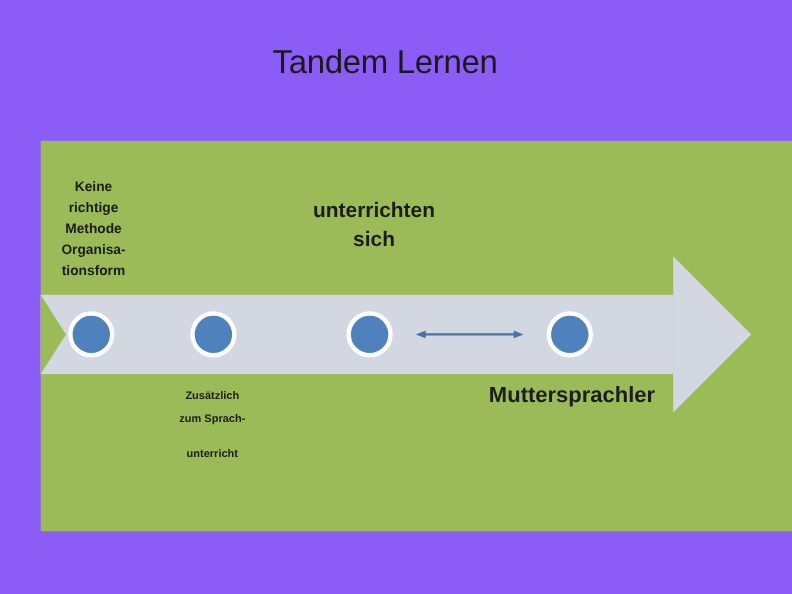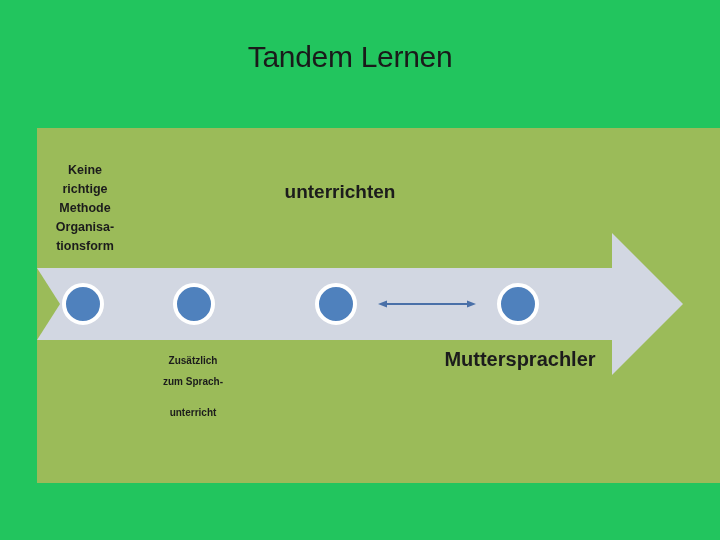--- a/index.html
+++ b/index.html
@@ -1,20 +1,20 @@
 <!DOCTYPE html>
 <html style="--panel_green: #9bbb59; --arrow_gray: #d2d7e2; --circle_blue: #4f81bd; --connector_blue: #4a70a8; --title_text: #1a1a1a; --label_text: #1c1c1c;"><head>
 <meta charset="utf-8">
 <style>
   html, body { margin: 0; padding: 0; background: #fff; }
   .slide {
     position: relative;
     width: 720px;
     height: 540px;
-    background: #22c55e;
+    background: #8b5cf6;
     overflow: hidden;
     font-family: "Liberation Sans", sans-serif;
     color: var(--label_text, #1c1c1c);
   }
   .title {
     position: absolute;
     top: 40px;
     left: 0;
     width: 700px;
     margin: 0;
@@ -120,20 +120,21 @@
     <div class="label label-method">
       <span>Keine</span>
       <span>richtige</span>
       <span>Methode</span>
       <span>Organisa-</span>
       <span>tionsform</span>
     </div>
 
     <div class="label label-partners">
       <span>unterrichten</span>
+      <span>sich</span>
     </div>
 
     <div class="label label-additional">
       <span>Zusätzlich</span>
       <span>zum Sprach-</span>
       <span>unterricht</span>
     </div>
 
     <div class="label label-speakers">
       <span>Muttersprachler</span>

